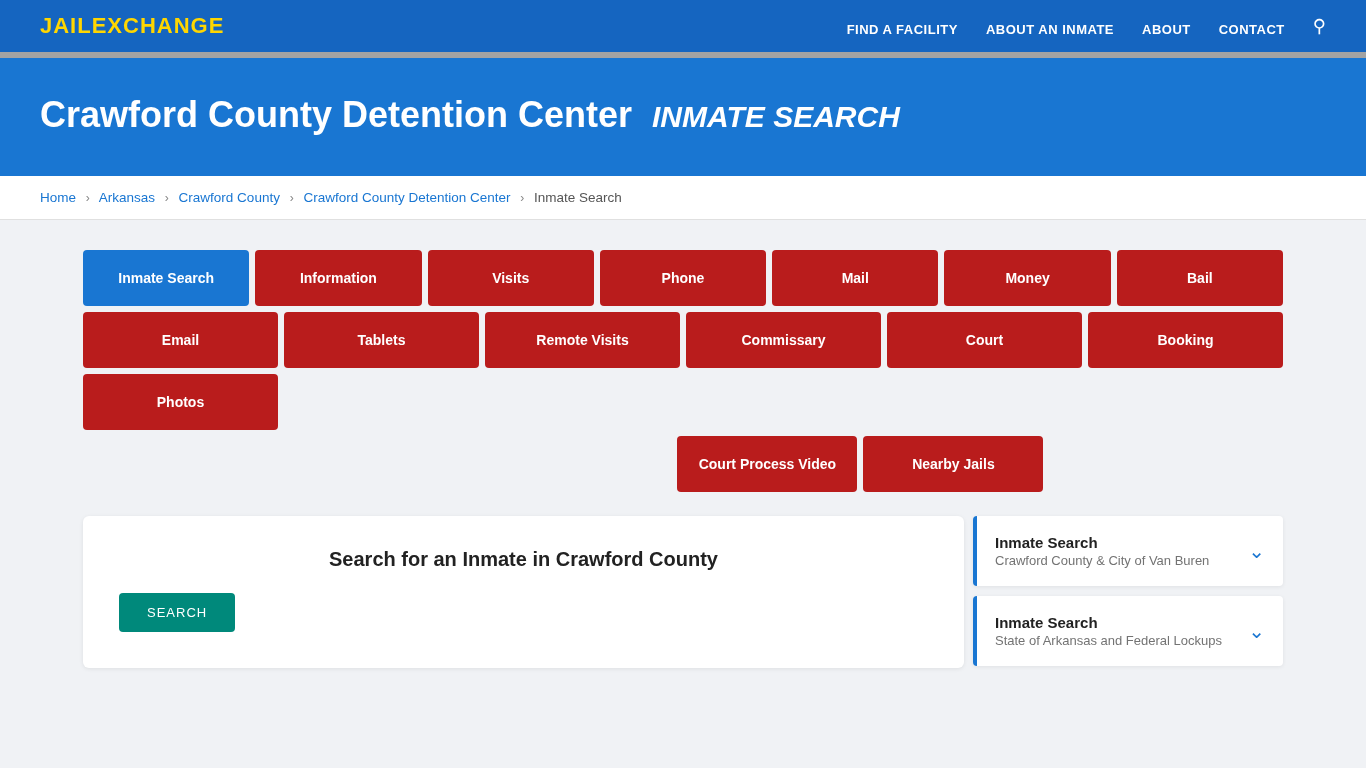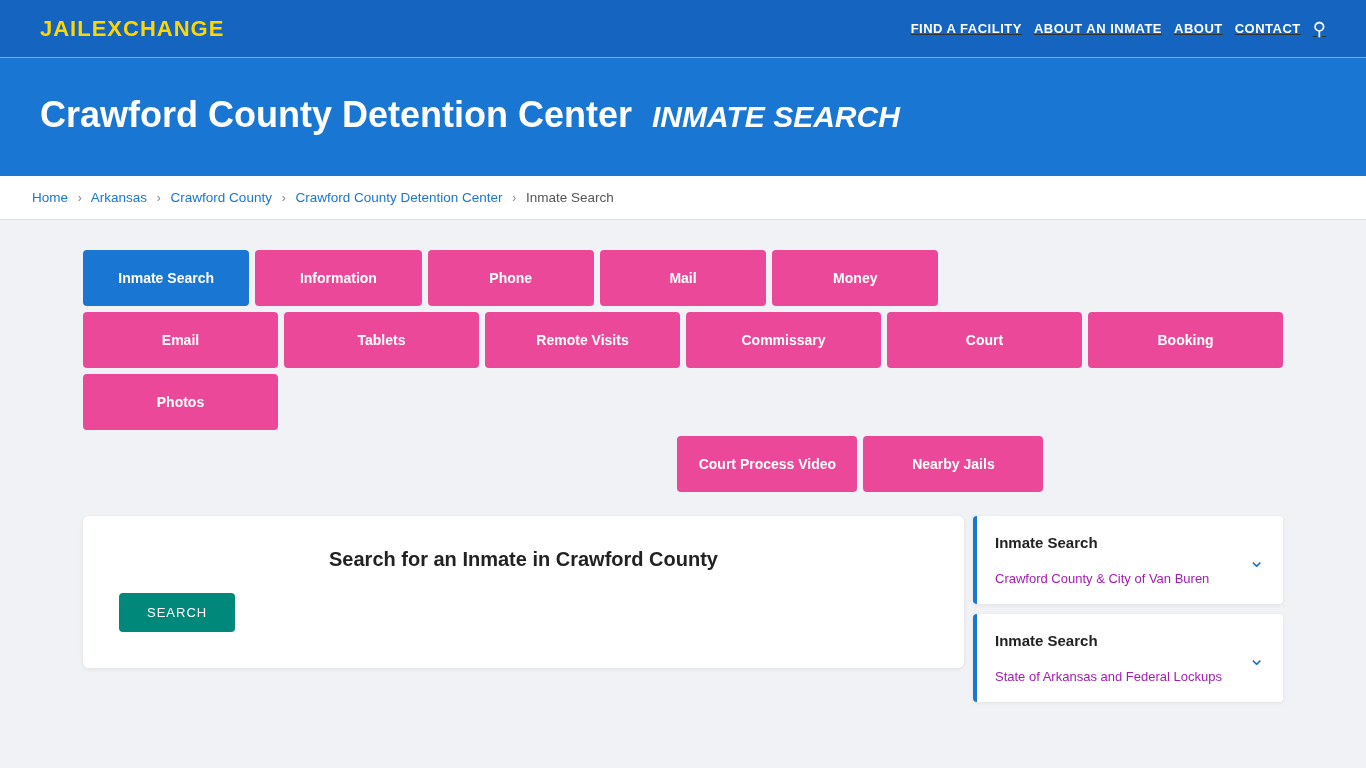--- a/index.html
+++ b/index.html
@@ -6,34 +6,33 @@
     body { font-family: Arial, sans-serif; background: #f0f2f5; color: #333; }
 
     
     .navbar {
       background: #1565c0;
       display: flex;
       align-items: center;
       justify-content: space-between;
       padding: 0 40px;
       height: 58px;
-      border-bottom: 1px solid #a3a3a3;
+      border-bottom: 6px solid #a3a3a3;
     }
     .navbar-logo {
       font-size: 22px;
       font-weight: 900;
       color: #fff;
       letter-spacing: 1px;
     }
     .navbar-logo span { color: #ffd600; }
     .navbar-links {
       display: flex;
-      align-items: center;
-      gap: 12px;
-      text-decoration: underline;
+      align-items: flex-end;
+      gap: 28px;
     }
     .navbar-links a {
       color: #fff;
       text-decoration: none;
       font-size: 13px;
       font-weight: 700;
       letter-spacing: 0.5px;
     }
     .navbar-search-icon {
       color: #fff;
@@ -55,21 +54,21 @@
       font-style: italic;
       font-weight: 700;
       font-size: 30px;
       color: #fff;
       margin-left: 10px;
     }
 
     
     .breadcrumb {
       background: #fff;
-      padding: 14px 32px;
+      padding: 14px 40px;
       border-bottom: 1px solid #e0e0e0;
       font-size: 13.5px;
     }
     .breadcrumb a {
       color: #1976d2;
       text-decoration: none;
     }
     .breadcrumb .sep {
       margin: 0 6px;
       color: #888;
@@ -105,21 +104,21 @@
     }
     .nav-btn {
       padding: 20px 8px;
       border: none;
       border-radius: 4px;
       font-size: 14px;
       font-weight: 600;
       cursor: pointer;
       text-align: center;
       color: #fff;
-      background: #ec4899;
+      background: #b91c1c;
       transition: background 0.2s;
     }
     .nav-btn.active { background: #1976d2; }
     .nav-buttons-row2 {
       display: grid;
       grid-template-columns: repeat(6, 1fr);
       gap: 6px;
       margin-bottom: 6px;
     }
     .nav-buttons-row3 {
@@ -195,22 +194,22 @@
       padding: 18px 18px;
       cursor: pointer;
     }
     .sidebar-card-title {
       font-size: 15px;
       font-weight: 700;
       color: #222;
     }
     .sidebar-card-subtitle {
       font-size: 13px;
-      color: #a21caf;
-      margin-top: 20px;
+      color: #737373;
+      margin-top: 2px;
     }
     .sidebar-card-icon {
       color: #1976d2;
       font-size: 20px;
     }
   </style>
 </head>
 <body>
 
 <nav class="navbar">
@@ -243,23 +242,25 @@
   <a href="#">Crawford County Detention Center</a>
   <span class="sep">›</span>
   <span class="current">Inmate Search</span>
 </div>
 
 <div class="main-wrapper">
 
   <div class="nav-buttons">
     <button class="nav-btn active">Inmate Search</button>
     <button class="nav-btn">Information</button>
+    <button class="nav-btn">Visits</button>
     <button class="nav-btn">Phone</button>
     <button class="nav-btn">Mail</button>
     <button class="nav-btn">Money</button>
+    <button class="nav-btn">Bail</button>
   </div>
   <div class="nav-buttons-row2">
     <button class="nav-btn">Email</button>
     <button class="nav-btn">Tablets</button>
     <button class="nav-btn">Remote Visits</button>
     <button class="nav-btn">Commissary</button>
     <button class="nav-btn">Court</button>
     <button class="nav-btn">Booking</button>
     <button class="nav-btn">Photos</button>
   </div>

